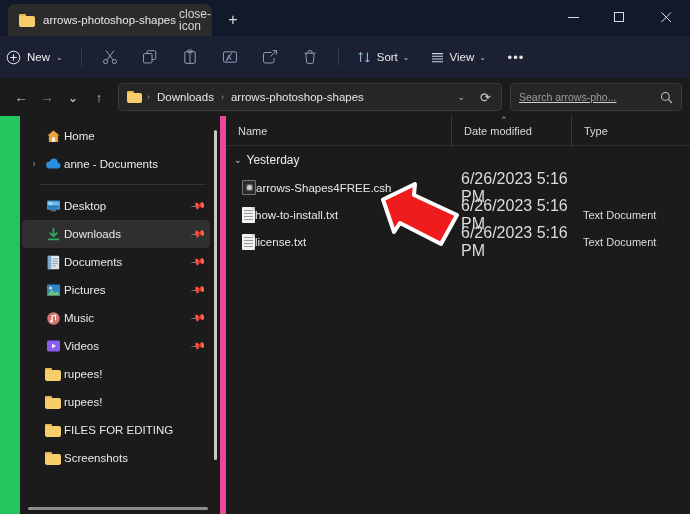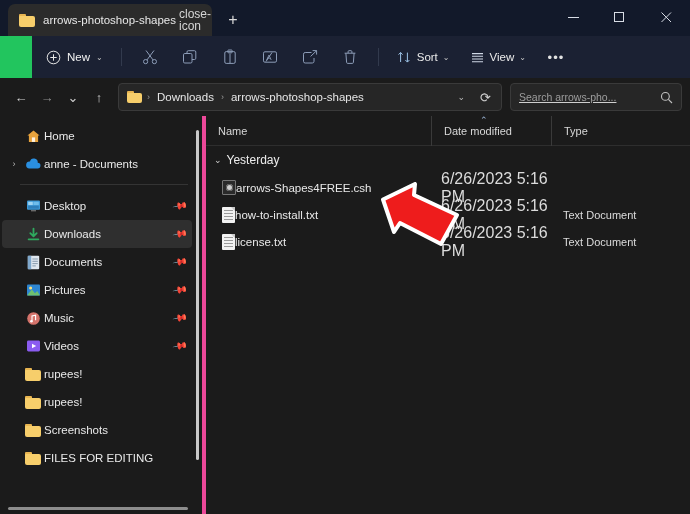--- a/index.html
+++ b/index.html
@@ -66,21 +66,21 @@
     display: flex; align-items: center; justify-content: center;
     color: #d8dde6;
   }
   .wc.close-btn { width: 48px; }
 
   
   .cmdbar {
     height: 42px; flex: 0 0 42px;
     background: #1b2133;
     display: flex; align-items: center;
-    padding: 0 8px; gap: 2px; margin-left: 32px;
+    padding: 0 0; gap: 2px;
   }
   .newbtn {
     height: 28px; display: flex; align-items: center; gap: 6px;
     padding: 0 9px 0 6px; border-radius: 4px; color: #f0f0f0;
     font-size: 11.5px;
   }
   .cbsep { width: 1px; height: 18px; background: #39405225; margin: 0 7px;
            border-left: 1px solid #323a4d; }
   .cbtn {
     width: 38px; height: 28px; border-radius: 4px;
@@ -133,22 +133,23 @@
   }
   .searchfield input::placeholder { color: #9d9d9d; }
 
   
   .body-row { flex: 1 1 auto; display: flex; min-height: 0; }
 
   
   .sidebar {
     flex: 0 0 206px; background: #1b1b1b;
     position: relative; padding-top: 6px;
-    border-right: 4px solid #ec4899;
+    border-right: 6px solid #ec4899;
     overflow: hidden;
+    margin-left: 20px;
   }
   .nav-item {
     height: 28px; display: flex; align-items: center;
     margin: 0 10px 0 2px; border-radius: 4px; padding-left: 4px;
     position: relative;
   }
   .nav-item.selected { background: #2f2f2f; }
   .nav-exp {
     width: 16px; flex: 0 0 16px; text-align: center;
     color: #b9b9b9; font-size: 9px;
@@ -505,32 +506,32 @@
       </div>
 
       <div class="nav-item">
         <span class="nav-exp"></span>
         <span class="nav-ico">
           <span class="folder-ico">
               <span class="back"></span>
               <span class="body2"></span>
             </span>
         </span>
-        <span class="nav-label">Screenshots</span>
+        <span class="nav-label">FILES FOR EDITING</span>
       </div>
 
       <div class="nav-item">
         <span class="nav-exp"></span>
         <span class="nav-ico">
           <span class="folder-ico">
               <span class="back"></span>
               <span class="body2"></span>
             </span>
         </span>
-        <span class="nav-label">FILES FOR EDITING</span>
+        <span class="nav-label">Screenshots</span>
       </div>
 
       <div class="sb-vscroll"></div>
       <div class="sb-hscroll"></div>
     </div>
 
     <div class="filepane">
 
       <div class="colheader">
         <div class="col col-name">

